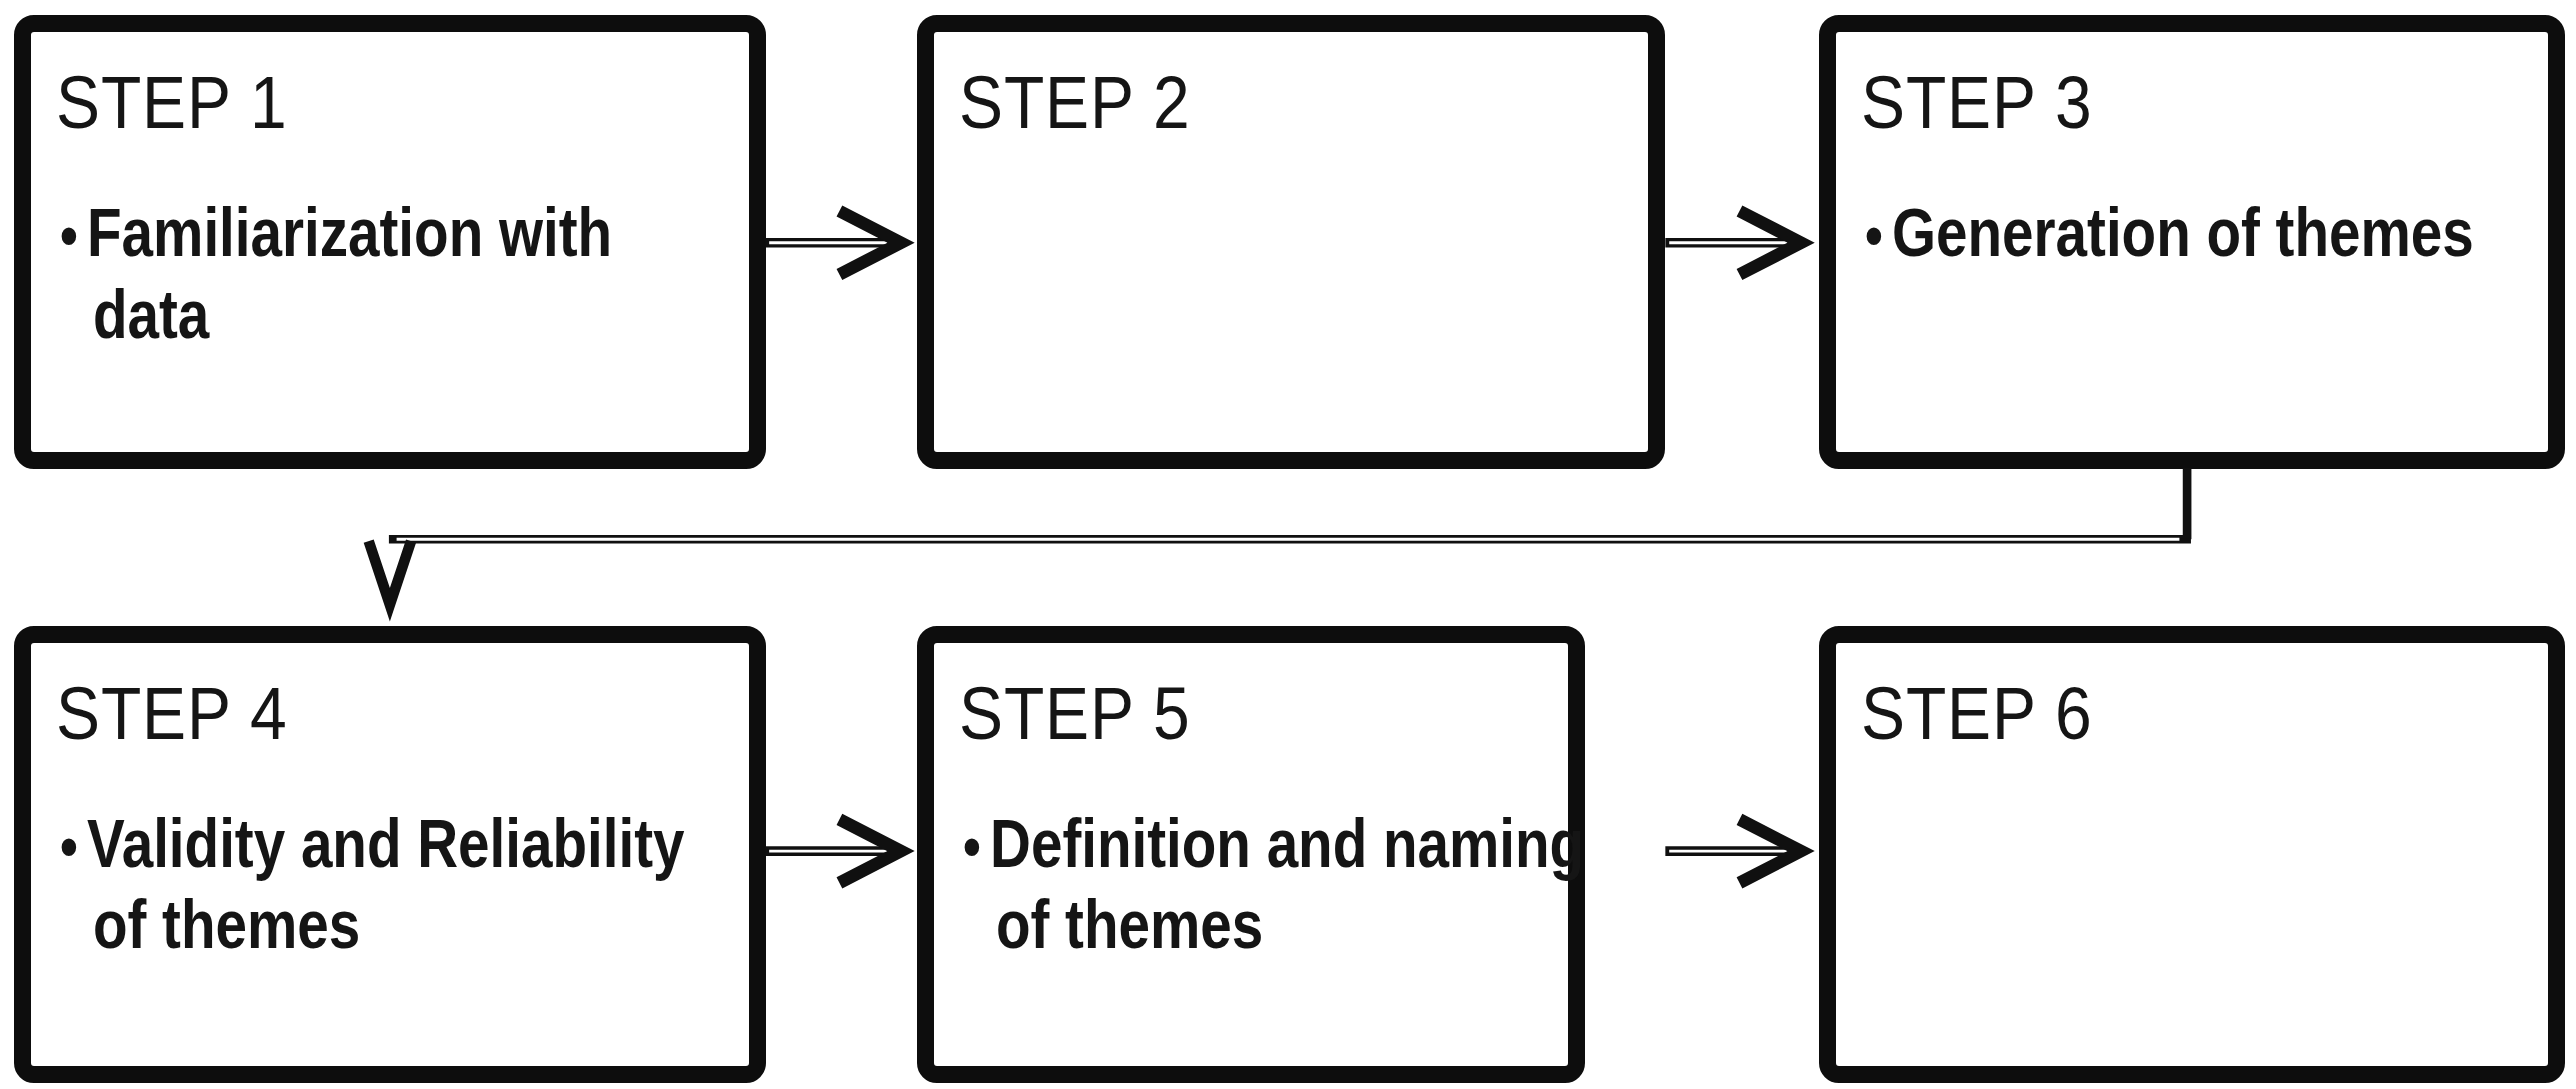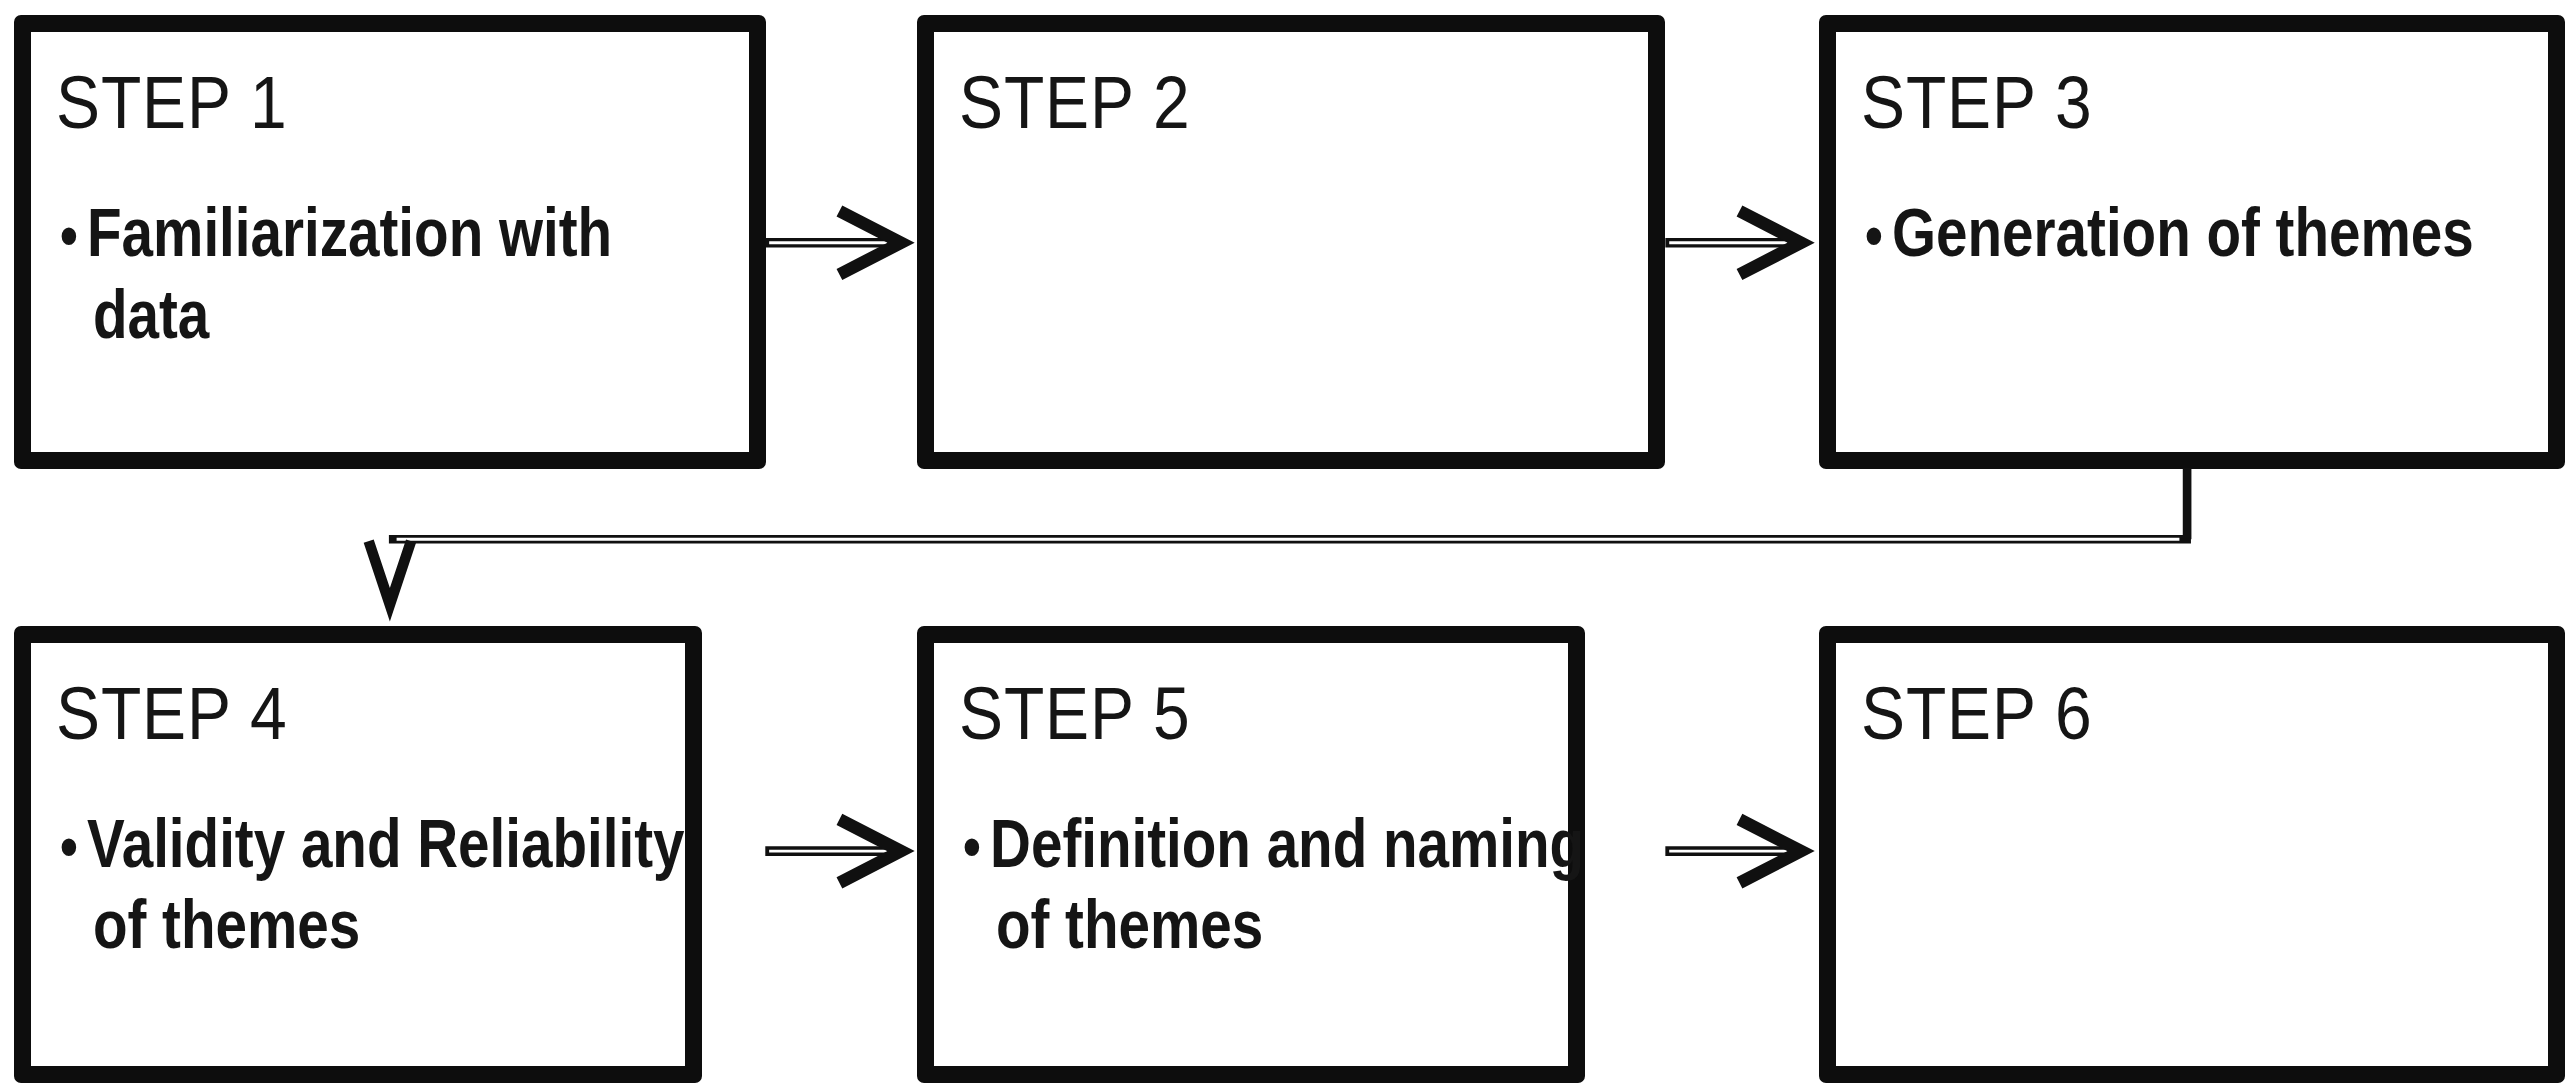--- a/index.html
+++ b/index.html
@@ -2,26 +2,26 @@
 <html><head>
 <meta charset="utf-8">
 <style>
   html,body{margin:0;padding:0;}
   body{
     width:2576px;height:1090px;position:relative;background:#ffffff;
     font-family:"Liberation Sans",sans-serif;overflow:hidden;
   }
   .box{
     position:absolute;background:#ffffff;border:17.3px solid #0d0d0d;
-    border-radius:7px;box-sizing:border-box;
+    border-radius:20px;box-sizing:border-box;
   }
   #box1{left:13.5px;top:15.4px;width:752px;height:454px;}
   #box2{left:917px;top:15.4px;width:748px;height:454px;}
   #box3{left:1819px;top:15.4px;width:746px;height:454px;}
-  #box4{left:13.5px;top:626px;width:688px;height:457px;}
+  #box4{left:13.5px;top:626px;width:752px;height:457px;}
   #box5{left:917px;top:626px;width:668px;height:457px;}
   #box6{left:1819px;top:626px;width:746px;height:457px;text-align:right;}
   .title{
     position:absolute;left:25px;top:29px;
     font-size:75px;font-weight:400;line-height:1.1;color:#151515;
     white-space:nowrap;letter-spacing:1px;
     transform:scaleX(.88);transform-origin:0 0;
   }
   .body{position:absolute;left:29px;top:160px;}
   .bline{

